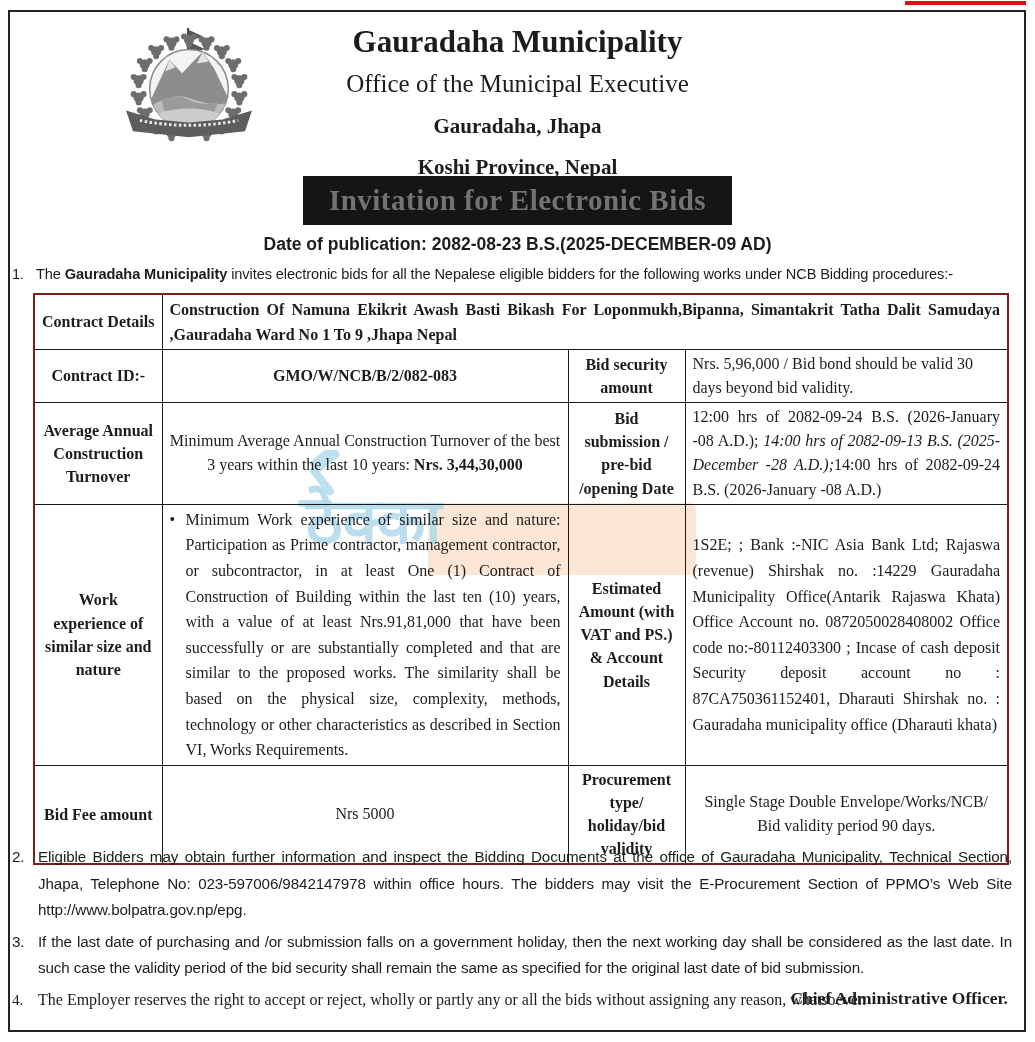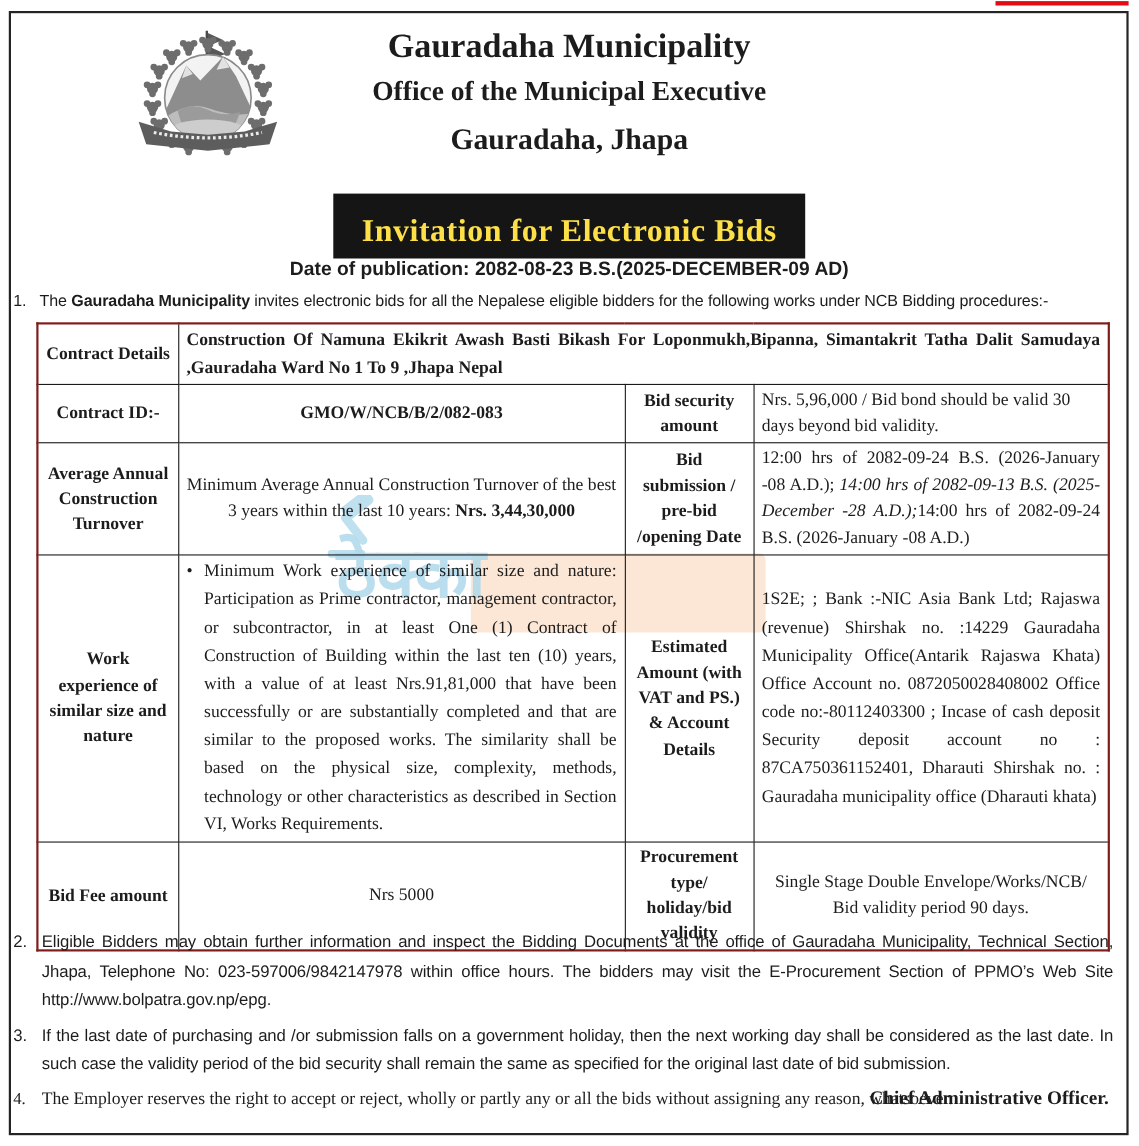--- a/index.html
+++ b/index.html
@@ -13,27 +13,27 @@
 
   .red-mark{position:absolute;left:905px;top:1px;width:121px;height:4px;background:#e50b12;}
   .page-border{position:absolute;left:8px;top:10px;width:1014px;height:1018px;border:2px solid #242424;}
 
   .content{position:absolute;left:0;top:0;width:860px;height:1042px;}
 
   .logo{position:absolute;left:110px;top:26px;width:158px;height:120px;}
 
   .head-titles{position:absolute;left:0;top:24px;width:1035px;text-align:center;}
   .t1{font-size:31px;font-weight:bold;line-height:36px;}
-  .t2{font-size:25px;font-weight:bold;line-height:30px;margin-top:9px;}
-  .t3{font-size:27px;font-weight:bold;line-height:26px;margin-top:14px;}
+  .t2{font-size:25px;font-weight:normal;line-height:30px;margin-top:9px;}
+  .t3{font-size:21px;font-weight:bold;line-height:26px;margin-top:14px;}
   .t4{font-size:21px;font-weight:bold;line-height:26px;margin-top:15px;}
 
   .banner-wrap{position:absolute;left:0;top:176px;width:1035px;text-align:center;}
-  .banner{display:inline-block;background:#151515;color:#fde047;font-weight:bold;
-    font-size:29px;padding:18px 26px 8px 26px;letter-spacing:0.5px;}
+  .banner{display:inline-block;background:#151515;color:#737373;font-weight:bold;
+    font-size:29px;padding:8px 26px 8px 26px;letter-spacing:0.5px;}
 
   .pubdate{position:absolute;left:0;top:234px;width:1035px;text-align:center;
     font-size:17.5px;font-weight:bold;}
 
   .item1{position:absolute;left:12px;top:266px;width:1014px;font-size:14.6px;
     white-space:nowrap;letter-spacing:-0.1px;}
   .item1 .num{display:inline-block;width:24px;}
 
   table.bid{position:absolute;left:33px;top:293px;width:974px;border-collapse:collapse;
     table-layout:fixed;border:2px solid #7f1d1d;}
@@ -135,20 +135,21 @@
     </g>
 
     <path d="M16 86 L46 95 L80 98 L114 95 L144 86 L137 107 L80 113 L23 107 Z" fill="#5d5d5d"></path>
     <path d="M30 96 Q80 106 130 96" stroke="#ececec" stroke-width="3" fill="none" stroke-dasharray="2.5 2.5"></path>
   </svg>
 
   <div class="head-titles">
     <div class="t1">Gauradaha Municipality</div>
     <div class="t2">Office of the Municipal Executive</div>
     <div class="t3">Gauradaha, Jhapa</div>
+    <div class="t4">Koshi Province, Nepal</div>
   </div>
 
   <div class="banner-wrap">
     <div class="banner">Invitation for Electronic Bids</div>
   </div>
 
   <div class="pubdate sans">Date of publication: 2082-08-23 B.S.(2025-DECEMBER-09 AD)</div>
 
   <div class="item1 sans"><span class="num">1.</span><span>The </span><b>Gauradaha Municipality</b><span> invites electronic bids for all the Nepalese eligible bidders for the following works under NCB Bidding procedures:-</span></div>
 

